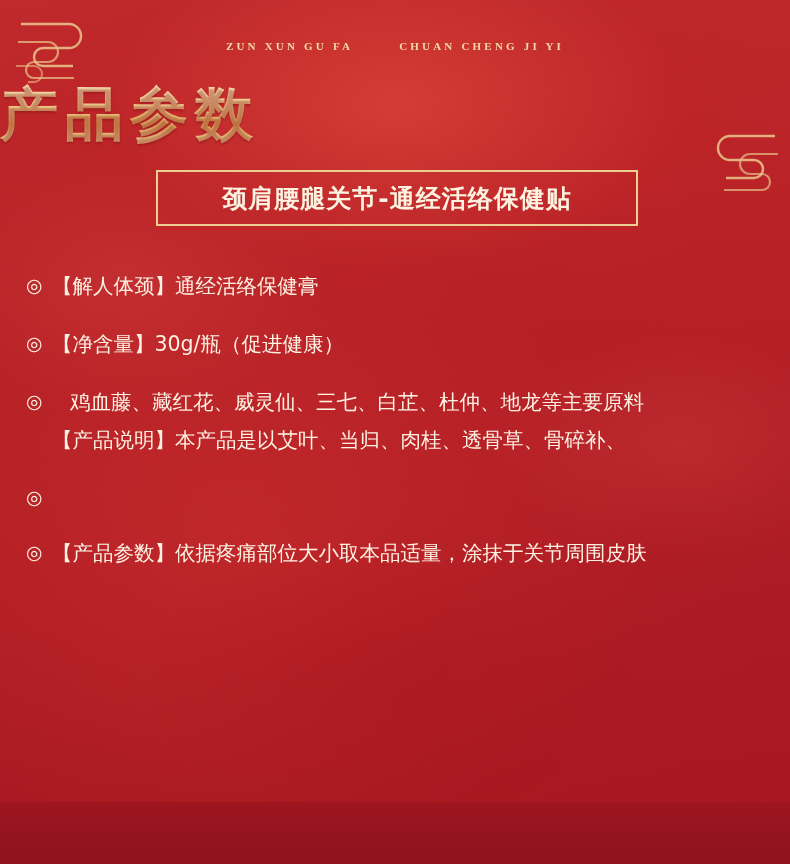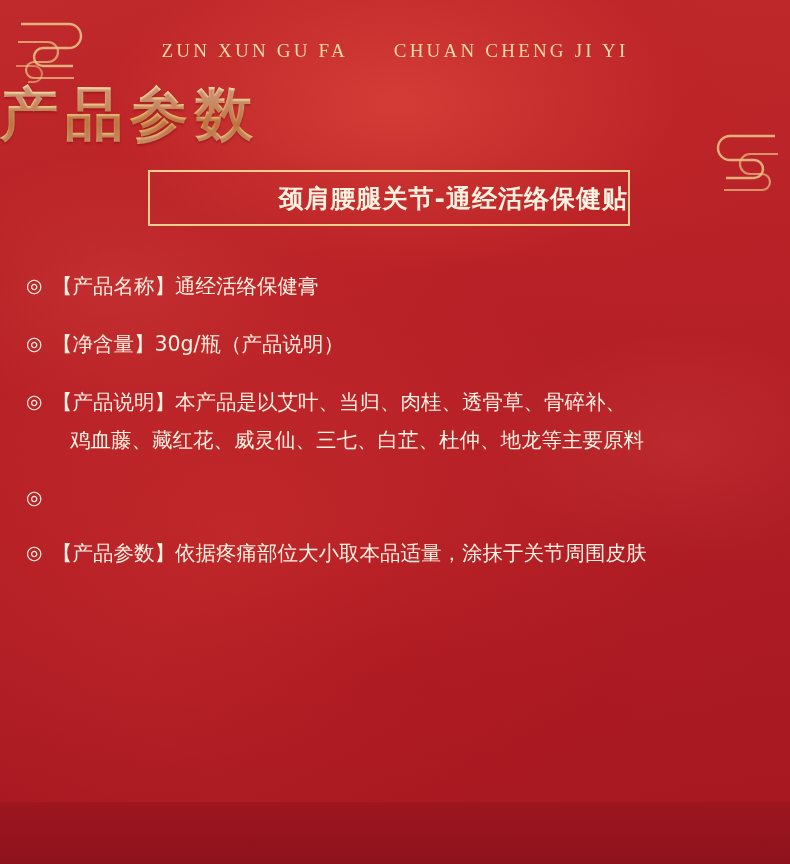--- a/index.html
+++ b/index.html
@@ -37,24 +37,24 @@
   .cloud-tl { position: absolute; left: 16px; top: 14px; }
   .cloud-tr { position: absolute; right: 10px; top: 128px; }
 
   .pinyin {
     position: absolute;
     top: 40px;
     left: 0;
     width: 790px;
     text-align: center;
     color: #f3d9a4;
-    font-size: 19px;
+    font-size: 11px;
     letter-spacing: 3.2px;
     font-family: "Liberation Serif", serif;
-    font-weight: 400;
+    font-weight: 700;
   }
   .pinyin .gap { display: inline-block; width: 46px; }
 
   .main-title {
     position: absolute;
     top: 76px;
     left: 0;
     width: 790px;
     font-size: 58px;
     font-weight: 700;
@@ -63,27 +63,27 @@
     background: linear-gradient(180deg, #fbe9bf 0%, #f2d193 35%, #e0ad5c 62%, #f6e2b2 100%);
     -webkit-background-clip: text;
     background-clip: text;
     color: transparent;
     text-shadow: 0 2px 2px rgba(120,10,15,0.35);
   }
 
   .subtitle-box {
     position: absolute;
     top: 170px;
-    left: 148px;
+    left: 156px;
     width: 478px;
     height: 52px;
     border: 2px solid #eccf90;
     display: flex;
     align-items: center;
-    justify-content: flex-end;
+    justify-content: center;
   }
   .subtitle-text {
     color: #fdf3e0;
     font-size: 25px;
     font-weight: 700;
     letter-spacing: 1px;
     font-family: "DejaVu Sans", "Liberation Sans", sans-serif;
   }
 
   .spec-list {
@@ -167,36 +167,36 @@
 
   <div class="subtitle-box">
     <span class="subtitle-text">颈肩腰腿关节-通经活络保健贴</span>
   </div>
 
   <div class="spec-list">
 
     <div class="spec-item">
       <span class="bullet">◎</span>
       <span class="spec-body">
-        <span class="spec-line">【产品名称】通经活络保健膏</span>
-      </span>
-    </div>
-
-    <div class="spec-item">
-      <span class="bullet">◎</span>
-      <span class="spec-body">
-        <span class="spec-line">【净含量】30g/瓶（产品说明）</span>
-      </span>
-    </div>
-
-    <div class="spec-item">
-      <span class="bullet">◎</span>
-      <span class="spec-body">
+        <span class="spec-line">【解人体颈】通经活络保健膏</span>
+      </span>
+    </div>
+
+    <div class="spec-item">
+      <span class="bullet">◎</span>
+      <span class="spec-body">
+        <span class="spec-line">【净含量】30g/瓶（促进健康）</span>
+      </span>
+    </div>
+
+    <div class="spec-item">
+      <span class="bullet">◎</span>
+      <span class="spec-body">
+        <span class="spec-line indent">鸡血藤、藏红花、威灵仙、三七、白芷、杜仲、地龙等主要原料</span>
         <span class="spec-line">【产品说明】本产品是以艾叶、当归、肉桂、透骨草、骨碎补、</span>
-        <span class="spec-line indent">鸡血藤、藏红花、威灵仙、三七、白芷、杜仲、地龙等主要原料</span>
       </span>
     </div>
 
     <div class="spec-item">
       <span class="bullet">◎</span>
       <span class="spec-body">
       </span>
     </div>
 
     <div class="spec-item">

